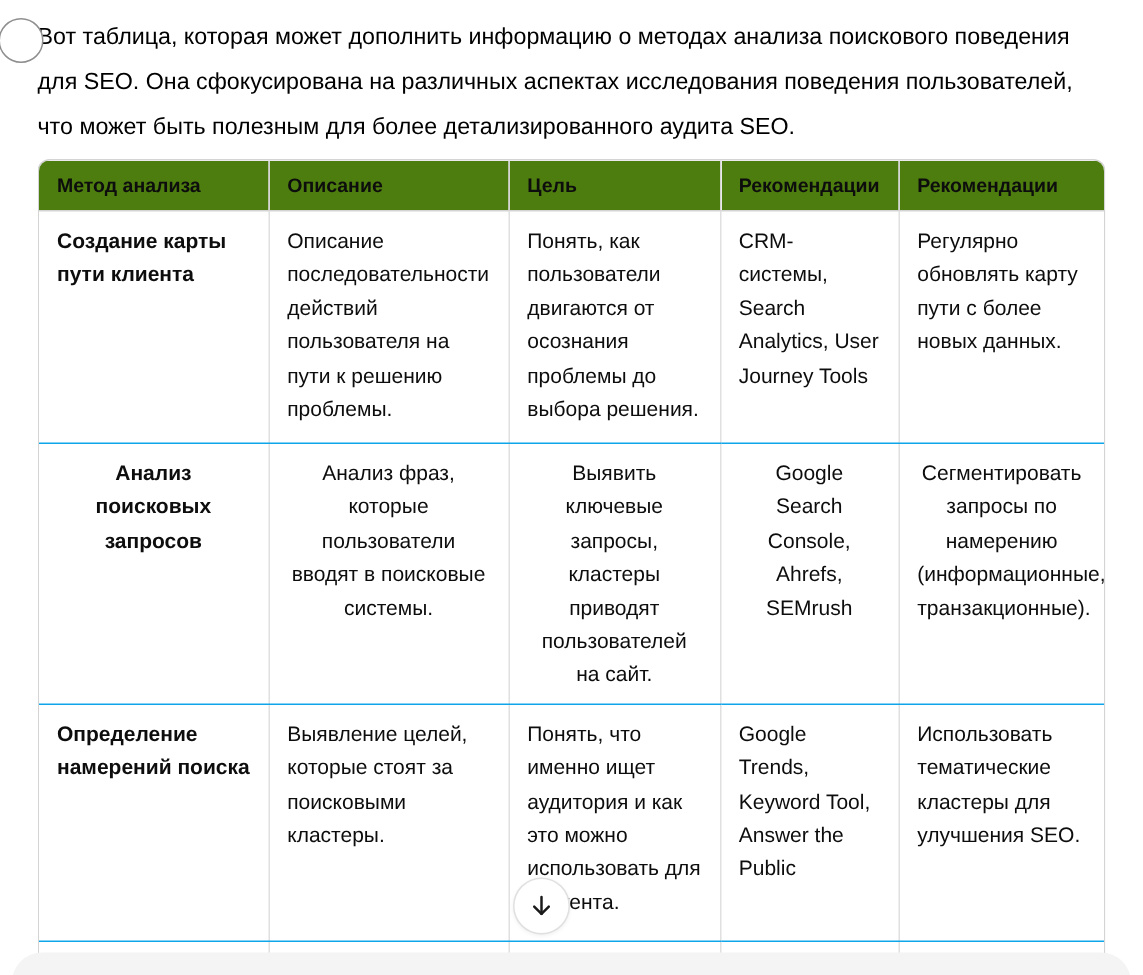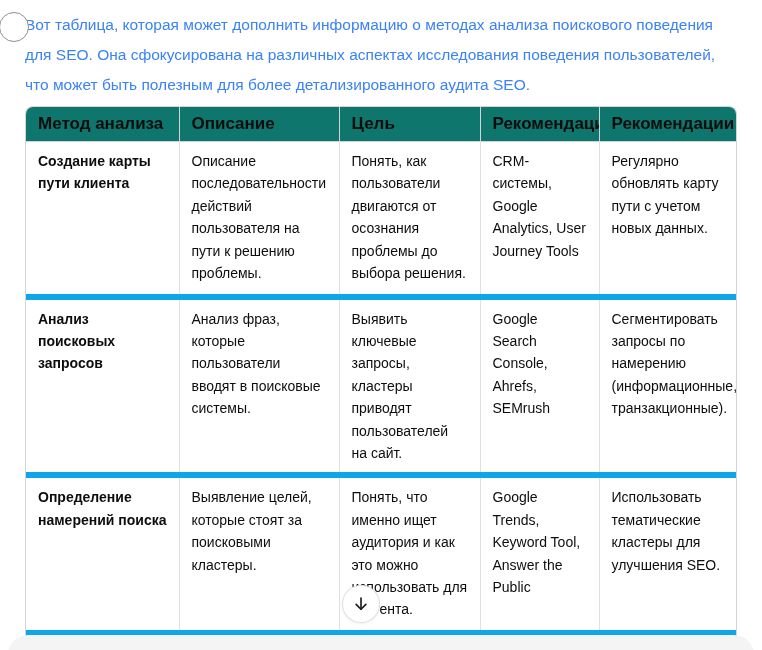--- a/index.html
+++ b/index.html
@@ -27,63 +27,63 @@
     height: 28px;
     border-radius: 50%;
     border: 1.5px solid #8f8f8f;
     background: #ffffff;
   }
   .intro {
     margin-top: 10px;
     font-size: 15.5px;
     line-height: 30px;
     white-space: pre-line;
-    color: #3b82f6;
+    color: #000000;
   }
   .table-wrap {
     margin-top: 6px;
     border: 1px solid #d4d4d4;
     border-bottom: none;
     border-radius: 8px 8px 0 0;
     overflow: hidden;
     width: 710px;
   }
   table {
     border-collapse: collapse;
     width: 710px;
     table-layout: fixed;
   }
   th {
-    background: #0f766e;
+    background: #4d7c0f;
     font-weight: 700;
-    font-size: 17px;
+    font-size: 13px;
     text-align: left;
     padding: 7px 12px;
     border-bottom: 1px solid #d4d4d4;
     border-right: 1px solid #d4d4d4;
     height: 19px;
     vertical-align: middle;
     white-space: nowrap;
     overflow: hidden;
   }
   th:last-child { border-right: none; }
   td {
     vertical-align: top;
     font-size: 14px;
     line-height: 22.4px;
     padding: 8px 12px;
-    border-bottom: 6px solid #0ea5e9;
+    border-bottom: 1px solid #0ea5e9;
     border-right: 1px solid #e0e0e0;
     white-space: pre-line;
     overflow: hidden;
   }
   td:last-child { border-right: none; }
   td:first-child { font-weight: 700; }
   tr.r1 { height: 155px; }
-  tr.r2 { height: 172px; }
+  tr.r2 { height: 172px; text-align: center; }
   tr.r3 { height: 158px; margin-top: 48px; }
   tr.r4 td { padding-top: 6px; border-bottom: none; }
   .scroll-btn {
     position: absolute;
     left: 342px;
     top: 585px;
     width: 36px;
     height: 36px;
     border-radius: 50%;
     background: #ffffff;
@@ -147,26 +147,26 @@
 пути к решению
 проблемы.</td>
             <td>Понять, как
 пользователи
 двигаются от
 осознания
 проблемы до
 выбора решения.</td>
             <td>CRM-
 системы,
-Google
+Search
 Analytics, User
 Journey Tools</td>
             <td>Регулярно
 обновлять карту
-пути с учетом
+пути с более
 новых данных.</td>
           </tr>
           <tr class="r2">
             <td>Анализ поисковых
 запросов</td>
             <td>Анализ фраз,
 которые
 пользователи
 вводят в поисковые
 системы.</td>

